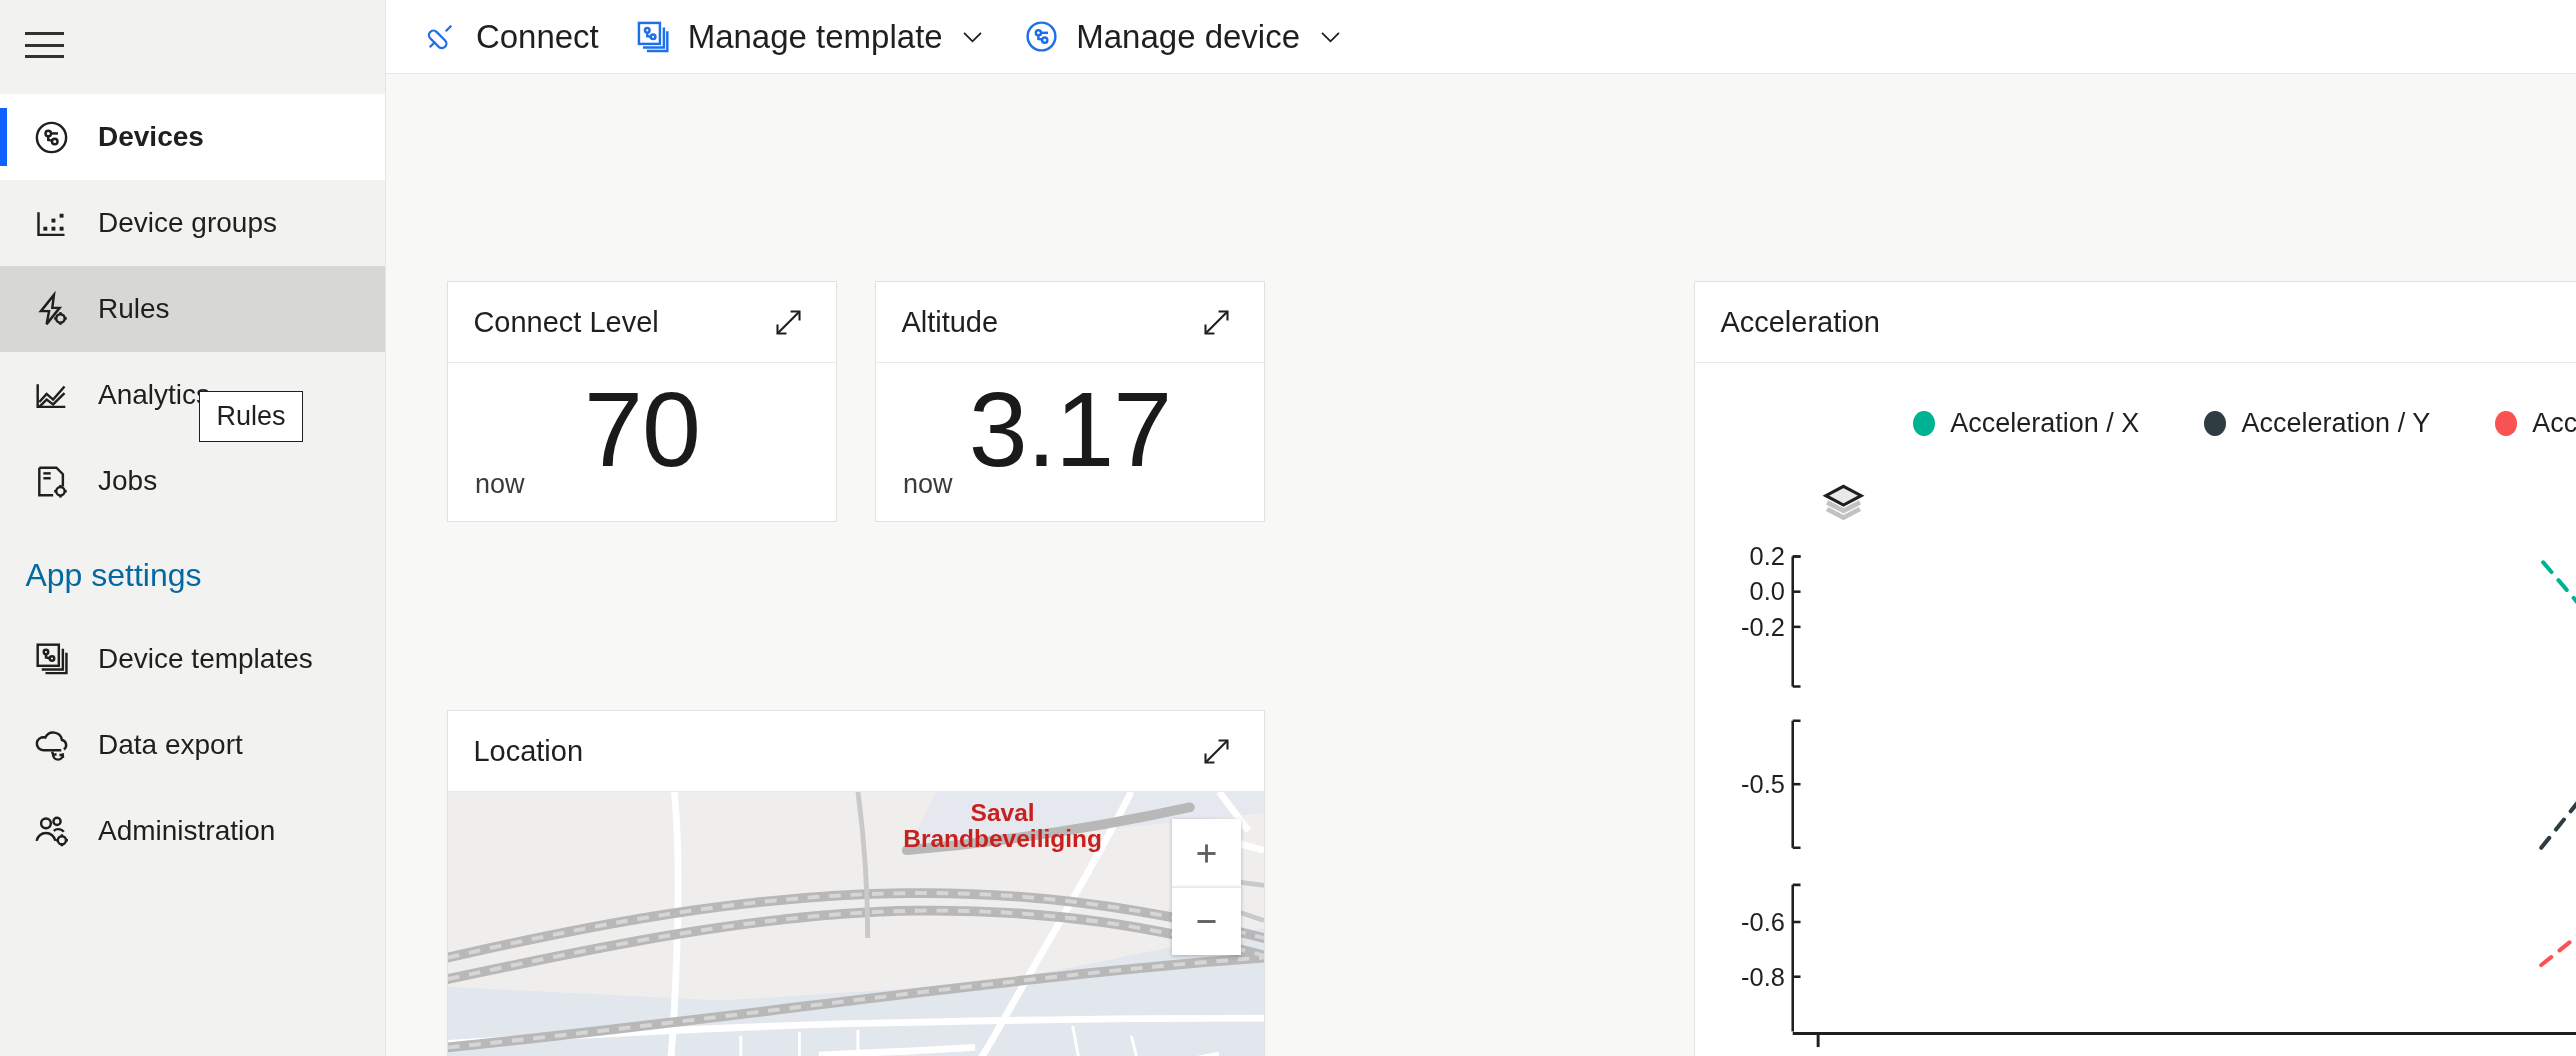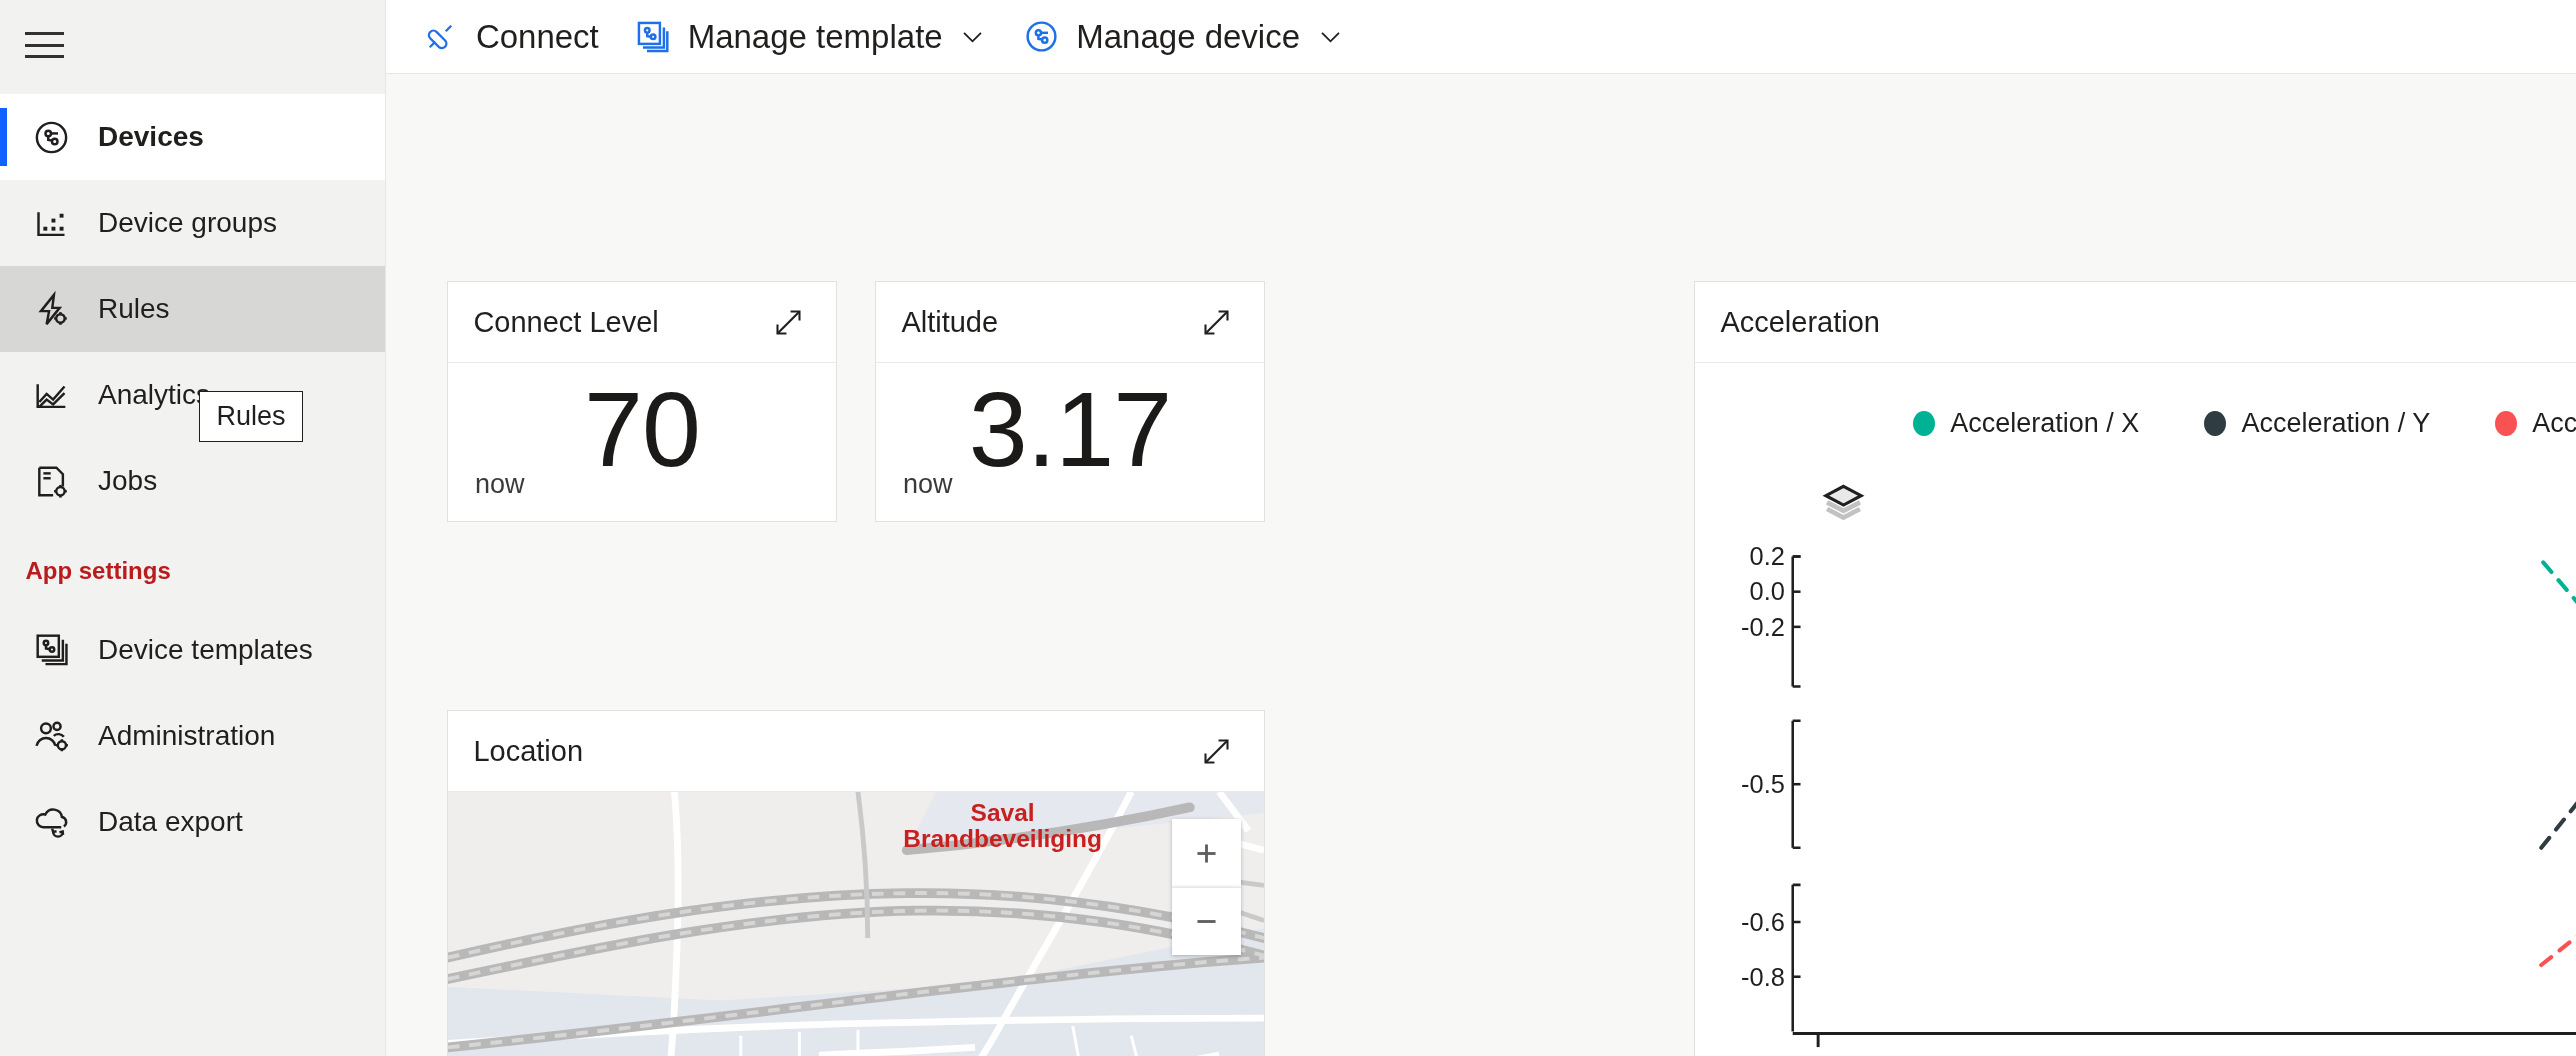--- a/index.html
+++ b/index.html
@@ -41,23 +41,23 @@
     margin-right: 19.6px;
   }
   .nav-item .ico svg { display:block; }
   .nav-item.selected { background: #ffffff; font-weight: bold; }
   .nav-item.selected::before {
     content: ""; position: absolute; left: 0; top: 13.7px; bottom: 13.7px;
     width: 6.9px; background: #0f62fe;
   }
   .nav-item.hovered { background: #d7d7d6; }
   .section-title {
-    font-size: 24px; font-weight: bold;
+    font-size: 32px; font-weight: normal;
     padding: 33px 0 21.5px 25.4px;
-    color: #b91c1c;
+    color: #0369a1;
   }
   .tooltip {
     position: absolute;
     background: #ffffff;
     border: 1px solid #201f1e;
     font-size: 27px;
     padding: 8.8px 16.6px;
     white-space: nowrap;
     z-index: 40;
   }
@@ -262,44 +262,44 @@
               <circle cx="12.3" cy="12" r="1.4"></circle>
             <path d="M8.6 9.4 V11.4 L11 11.8"></path>
           </svg>
         </span>
         <span>Device templates</span>
       </div>
 
       <div class="nav-item">
         <span class="ico">
           <svg width="39" height="39" viewBox="0 0 24 24" fill="none" stroke="#201f1e" stroke-width="1.5">
+            <path d="M18 15.5 H7.2 A4 4 0 1 1 8.2 7.7 A5.4 5.4 0 0 1 18.4 9.2 A3.2 3.2 0 0 1 19.6 15"></path>
+            <path d="M13 18.3 A3 3 0 0 0 19 18.3"></path>
+            <polyline points="12.4,16.4 13,18.4 15.1,18"></polyline>
+            <polyline points="19.1,20.2 18.9,18.2 16.9,18.6"></polyline>
+          </svg>
+        </span>
+        <span>Data export</span>
+      </div>
+
+      <div class="nav-item">
+        <span class="ico">
+          <svg width="39" height="39" viewBox="0 0 24 24" fill="none" stroke="#201f1e" stroke-width="1.5">
             <circle cx="8.6" cy="7.6" r="3"></circle>
             <path d="M2.8 18.4 A5.9 5.9 0 0 1 14.4 18.4"></path>
             <circle cx="15.4" cy="6.4" r="2.2"></circle>
             <path d="M13.4 12.2 A4.3 4.3 0 0 1 19.6 12.8"></path>
             <circle cx="18.4" cy="18" r="2.5"></circle>
             <line x1="18.4" y1="14.3" x2="18.4" y2="15.4"></line>
               <line x1="18.4" y1="20.6" x2="18.4" y2="21.7"></line>
             <line x1="14.7" y1="18" x2="15.8" y2="18"></line>
               <line x1="21" y1="18" x2="22.1" y2="18"></line>
           </svg>
         </span>
         <span>Administration</span>
-      </div>
-
-      <div class="nav-item">
-        <span class="ico">
-          <svg width="39" height="39" viewBox="0 0 24 24" fill="none" stroke="#201f1e" stroke-width="1.5">
-            <path d="M18 15.5 H7.2 A4 4 0 1 1 8.2 7.7 A5.4 5.4 0 0 1 18.4 9.2 A3.2 3.2 0 0 1 19.6 15"></path>
-            <path d="M13 18.3 A3 3 0 0 0 19 18.3"></path>
-            <polyline points="12.4,16.4 13,18.4 15.1,18"></polyline>
-            <polyline points="19.1,20.2 18.9,18.2 16.9,18.6"></polyline>
-          </svg>
-        </span>
-        <span>Data export</span>
       </div>
     </nav>
 
     <div class="tooltip" style="left:199px; top:391px;">Rules</div>
   </aside>
 
   <section class="main">
 
     <div class="cmdbar">
 

